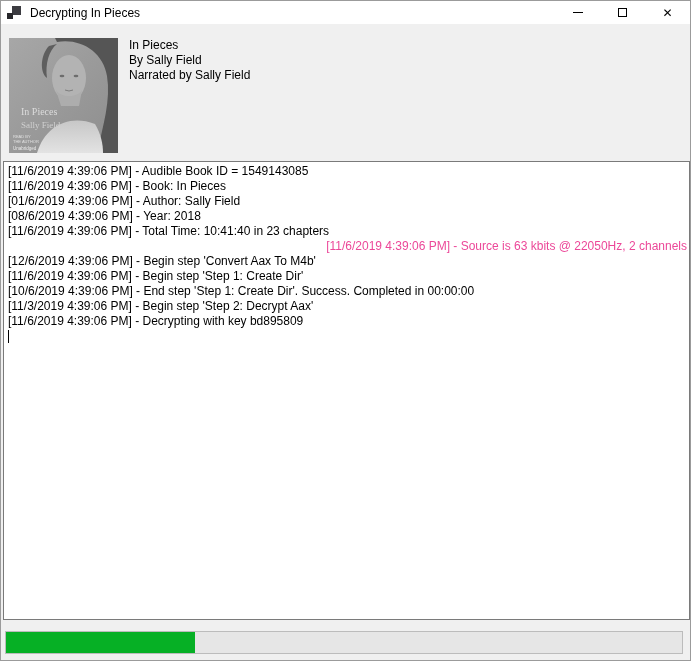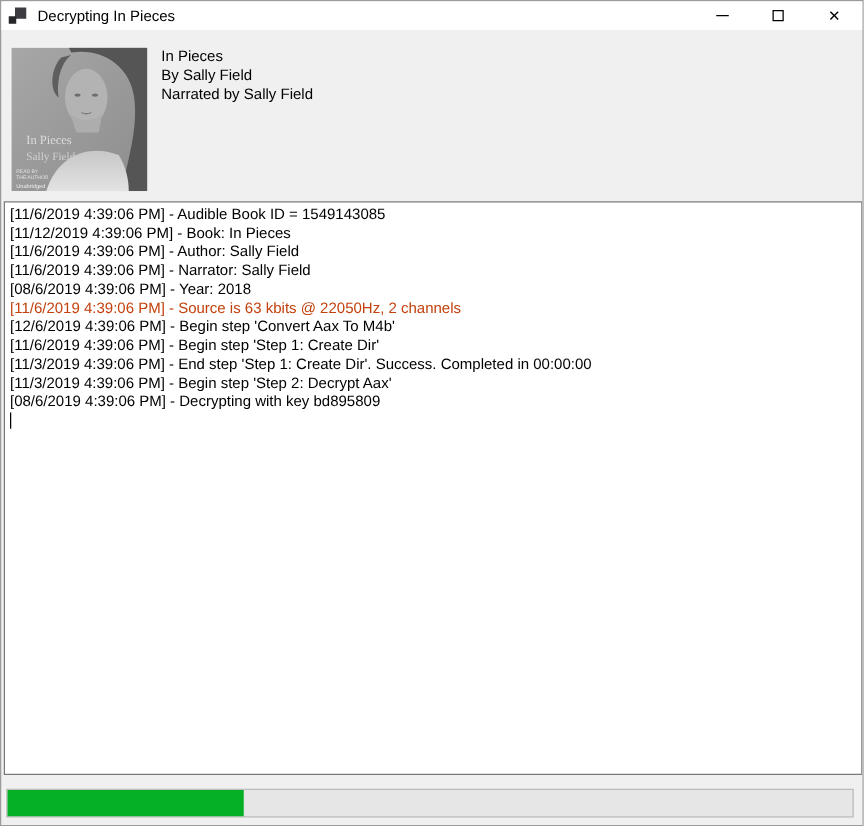--- a/index.html
+++ b/index.html
@@ -38,21 +38,21 @@
   }
 
   
   .logbox {
     position:absolute; left:2px; top:160px; width:687px; height:459px;
     background:#ffffff; border:1px solid #7a7a7a;
     padding:2px 2px 0 4px; overflow:hidden;
     font-size:12px; line-height:15px; color:#000;
   }
   .log-line { white-space:pre; }
-  .log-line.red { color:#c2410c; }
+  .log-line.red { color:#ec4899;text-align:right; }
   .caret-line { height:15px; }
   .caret { display:inline-block; width:1px; height:13px; margin-top:1px; background:#000; vertical-align:top; }
 
   
   .progress {
     position:absolute; left:4px; top:630px; width:678px; height:23px;
     background:#e6e6e6; border:1px solid #bcbcbc;
   }
   .progress-fill { height:100%; background:#06b025; width:0; }
 </style>
@@ -117,30 +117,30 @@
 
   <div class="info">
     <div>In Pieces</div>
     <div>By Sally Field</div>
     <div>Narrated by Sally Field</div>
   </div>
 
   <div class="logbox">
     <div>
         <div class="log-line">[11/6/2019 4:39:06 PM] - Audible Book ID = 1549143085</div>
-        <div class="log-line">[11/12/2019 4:39:06 PM] - Book: In Pieces</div>
-        <div class="log-line">[11/6/2019 4:39:06 PM] - Author: Sally Field</div>
-        <div class="log-line">[11/6/2019 4:39:06 PM] - Narrator: Sally Field</div>
+        <div class="log-line">[11/6/2019 4:39:06 PM] - Book: In Pieces</div>
+        <div class="log-line">[01/6/2019 4:39:06 PM] - Author: Sally Field</div>
         <div class="log-line">[08/6/2019 4:39:06 PM] - Year: 2018</div>
+        <div class="log-line">[11/6/2019 4:39:06 PM] - Total Time: 10:41:40 in 23 chapters</div>
         <div class="log-line red">[11/6/2019 4:39:06 PM] - Source is 63 kbits @ 22050Hz, 2 channels</div>
         <div class="log-line">[12/6/2019 4:39:06 PM] - Begin step 'Convert Aax To M4b'</div>
         <div class="log-line">[11/6/2019 4:39:06 PM] - Begin step 'Step 1: Create Dir'</div>
-        <div class="log-line">[11/3/2019 4:39:06 PM] - End step 'Step 1: Create Dir'. Success. Completed in 00:00:00</div>
+        <div class="log-line">[10/6/2019 4:39:06 PM] - End step 'Step 1: Create Dir'. Success. Completed in 00:00:00</div>
         <div class="log-line">[11/3/2019 4:39:06 PM] - Begin step 'Step 2: Decrypt Aax'</div>
-        <div class="log-line">[08/6/2019 4:39:06 PM] - Decrypting with key bd895809</div>
+        <div class="log-line">[11/6/2019 4:39:06 PM] - Decrypting with key bd895809</div>
       </div>
     <div class="caret-line">
       <span class="caret"></span>
     </div>
   </div>
 
   <div class="progress">
     <div class="progress-fill" style="width: 28%; background: rgb(6, 176, 37);"></div>
   </div>
 

